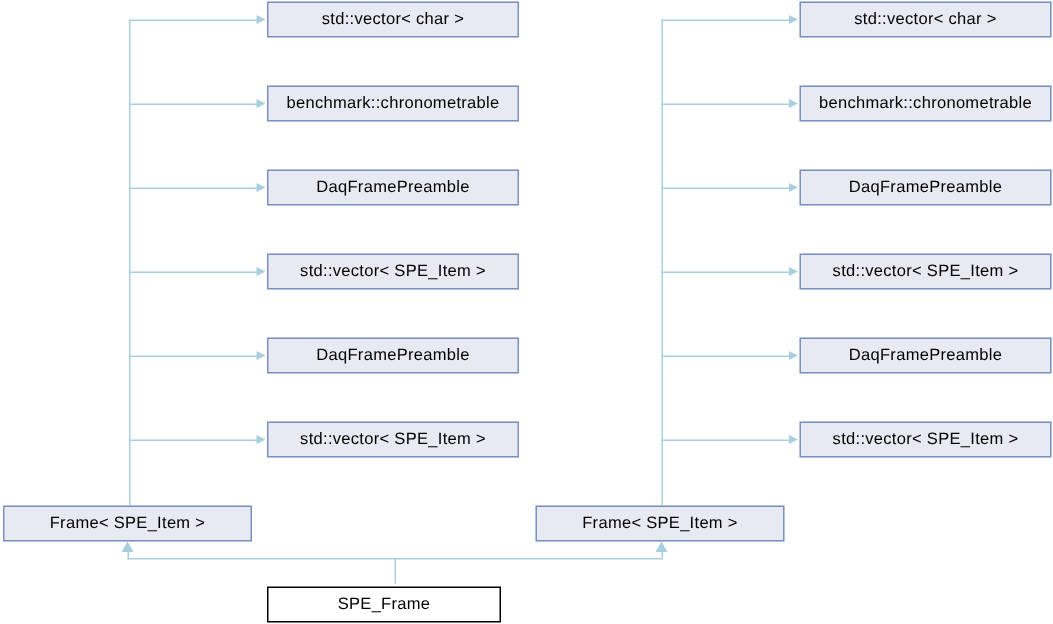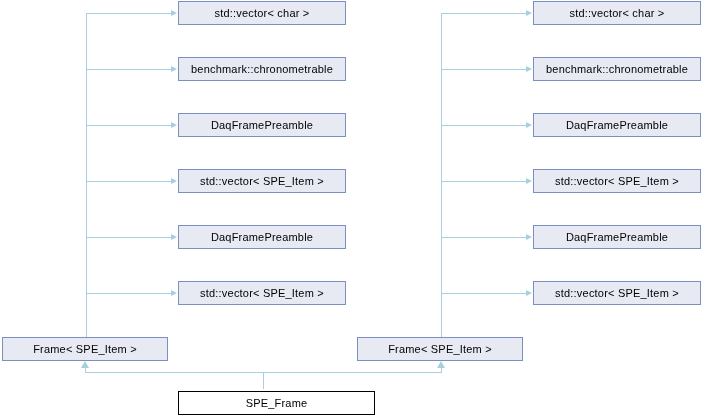--- a/index.html
+++ b/index.html
@@ -142,15 +142,15 @@
   <div class="node" style="left:533px; top:169px; width:168px; height:24px;">std::vector&lt; SPE_Item &gt;</div>
 
   <div class="node" style="left:533px; top:225px; width:168px; height:24px;">DaqFramePreamble</div>
 
   <div class="node" style="left:533px; top:281px; width:168px; height:24px;">std::vector&lt; SPE_Item &gt;</div>
 
   <div class="node" style="left:2px; top:337px; width:166px; height:24px;">Frame&lt; SPE_Item &gt;</div>
 
   <div class="node" style="left:357px; top:337px; width:166px; height:24px;">Frame&lt; SPE_Item &gt;</div>
 
-  <div class="node root" style="left:178px; top:391px; width:197px; height:24px;">SPE_Frame</div>
+  <div class="node root" style="left:178px; top:391px; width:156px; height:24px;">SPE_Frame</div>
 
 </div>
 
 </body></html>

